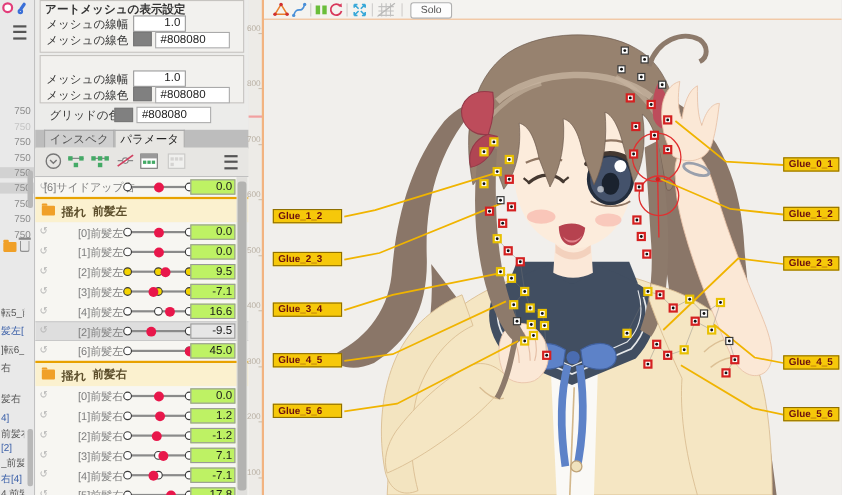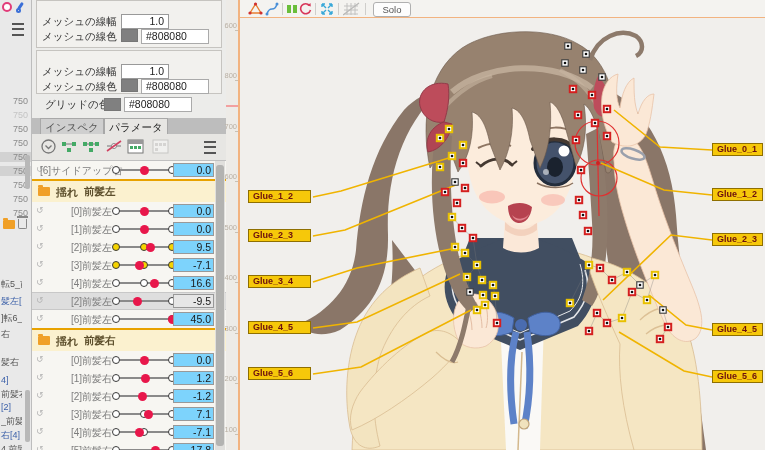--- a/index.html
+++ b/index.html
@@ -44,21 +44,21 @@
   .prow.sel{background:#dedede;box-shadow:inset 0 1px 0 #c8c8c8, inset 0 -1px 0 #c8c8c8;}
   .reset{position:absolute;left:4px;top:3px;font-size:9px;color:#b5b5b5;}
   .pname{position:absolute;left:8px;top:3px;width:72px;text-align:right;font-size:10px;color:#7d7d7d;white-space:nowrap;}
   .slider{position:absolute;left:84px;top:8px;width:56px;height:2px;background:#8a8a8a;}
   .ep{position:absolute;top:-3px;width:6px;height:6px;background:#fff;border:1.3px solid #3a3a3a;border-radius:50%;box-sizing:content-box;}
   .ep.l{left:-4px;} .ep.r{right:-4px;}
   .ep.key{background:#f5d400;}
   .ckey{position:absolute;top:-3px;left:50%;margin-left:-4.3px;width:6px;height:6px;background:#fff;border:1.3px solid #3a3a3a;border-radius:50%;}
   .ckey.key{background:#f5d400;}
   .rdot{position:absolute;top:-3.5px;width:9px;height:9px;background:#e8174b;border-radius:50%;}
-  .vbox{position:absolute;left:141px;top:1.5px;width:37px;height:12px;background:#7dd3fc;border:1px solid #999;font-size:10.5px;color:#1a1a1a;text-align:right;padding-right:2px;line-height:12px;}
+  .vbox{position:absolute;left:141px;top:1.5px;width:37px;height:12px;background:#bef264;border:1px solid #999;font-size:10.5px;color:#1a1a1a;text-align:right;padding-right:2px;line-height:12px;}
   .prow.sel .vbox{background:#e6e6e6;}
   .fheader{position:relative;height:21px;background:#fbf1cf;border-top:2px solid #e8a200;}
   .fico{position:absolute;left:6px;top:6px;width:12px;height:9px;background:#f0a028;border-radius:1px;}
   .fico:before{content:"";position:absolute;top:-2px;left:0;width:5px;height:2px;background:#f0a028;border-radius:1px 1px 0 0;}
   .fh-pre{position:absolute;left:24px;top:4px;font-size:11px;color:#5d4f2c;font-weight:bold;}
   .fh-name{position:absolute;left:52px;top:4px;font-size:10.5px;color:#5d4f2c;font-weight:bold;}
   #pscroll{left:183px;top:161px;width:10px;height:289px;background:#e0dfdc;}
   #pscroll .thumb{position:absolute;left:1px;top:4px;width:8px;height:281px;background:#b3b3b1;border-radius:3px;}
   
   #ruler{left:226px;top:0;width:13px;height:450px;background:#edebe7;}
@@ -109,20 +109,21 @@
     </div>
   <div id="strip-folder" class="abs"></div>
   <div id="strip-trash" class="abs"></div>
   <div id="strip-scroll2" class="abs"></div>
   <div id="strip-scroll" class="abs"></div>
 </div>
 
 <div id="panel" class="abs">
   <div id="settings-groups">
       <div class="group-box" style="top: 0px; height: 46px;">
+        <div class="group-title">アートメッシュの表示設定</div>
         <div class="set-label" style="top: 14px;">メッシュの線幅</div>
         <div class="num-input" style="left: 84px; top: 13px; width: 42px;">1.0</div>
         <div class="set-label" style="top: 29px;">メッシュの線色</div>
         <div class="swatch" style="left: 84px; top: 28px;"></div>
         <div class="hex-input" style="left: 104px; top: 28px; width: 62px;">#808080</div>
       </div>
       <div class="group-box" style="top: 50px; height: 42px;">
         <div class="set-label" style="top: 14px;">メッシュの線幅</div>
         <div class="num-input" style="left: 84px; top: 13px; width: 42px;">1.0</div>
         <div class="set-label" style="top: 29px;">メッシュの線色</div>

